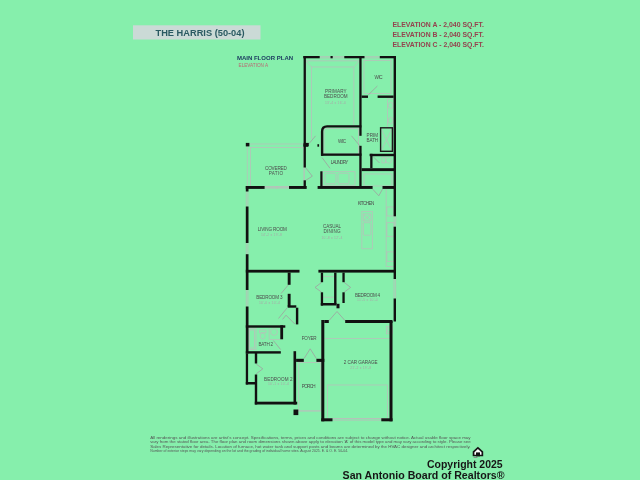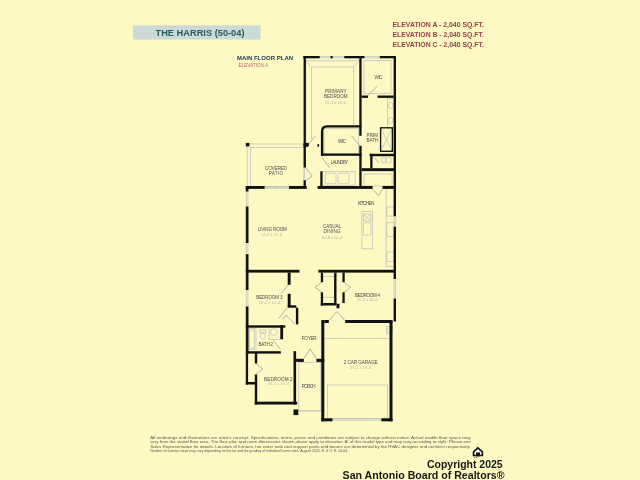--- a/index.html
+++ b/index.html
@@ -1,16 +1,16 @@
 <!DOCTYPE html>
 <html><head>
 <meta charset="utf-8">
 <style>
 html,body{margin:0;padding:0;background:#ffffff;}
-#page{position:relative;width:640px;height:480px;background:#fef9c3;overflow:hidden;font-family:"Liberation Sans",sans-serif;}
+#page{position:relative;width:640px;height:480px;background:#86efac;overflow:hidden;font-family:"Liberation Sans",sans-serif;}
 svg{position:absolute;top:0;left:0;}
 </style>
 </head>
 <body>
 <div id="page">
 <svg width="640" height="480" viewBox="0 0 640 480">
 
 <rect x="133" y="25.3" width="127.5" height="14.2" fill="#cbdad6"></rect>
 <text x="155.5" y="35.6" font-size="9.2" font-weight="bold" fill="#2a5a62" textLength="89" lengthAdjust="spacingAndGlyphs">THE HARRIS (50-04)</text>
 <text x="236.9" y="60" font-size="5.6" font-weight="bold" fill="#1c3c60" textLength="56.2" lengthAdjust="spacingAndGlyphs">MAIN FLOOR PLAN</text>

